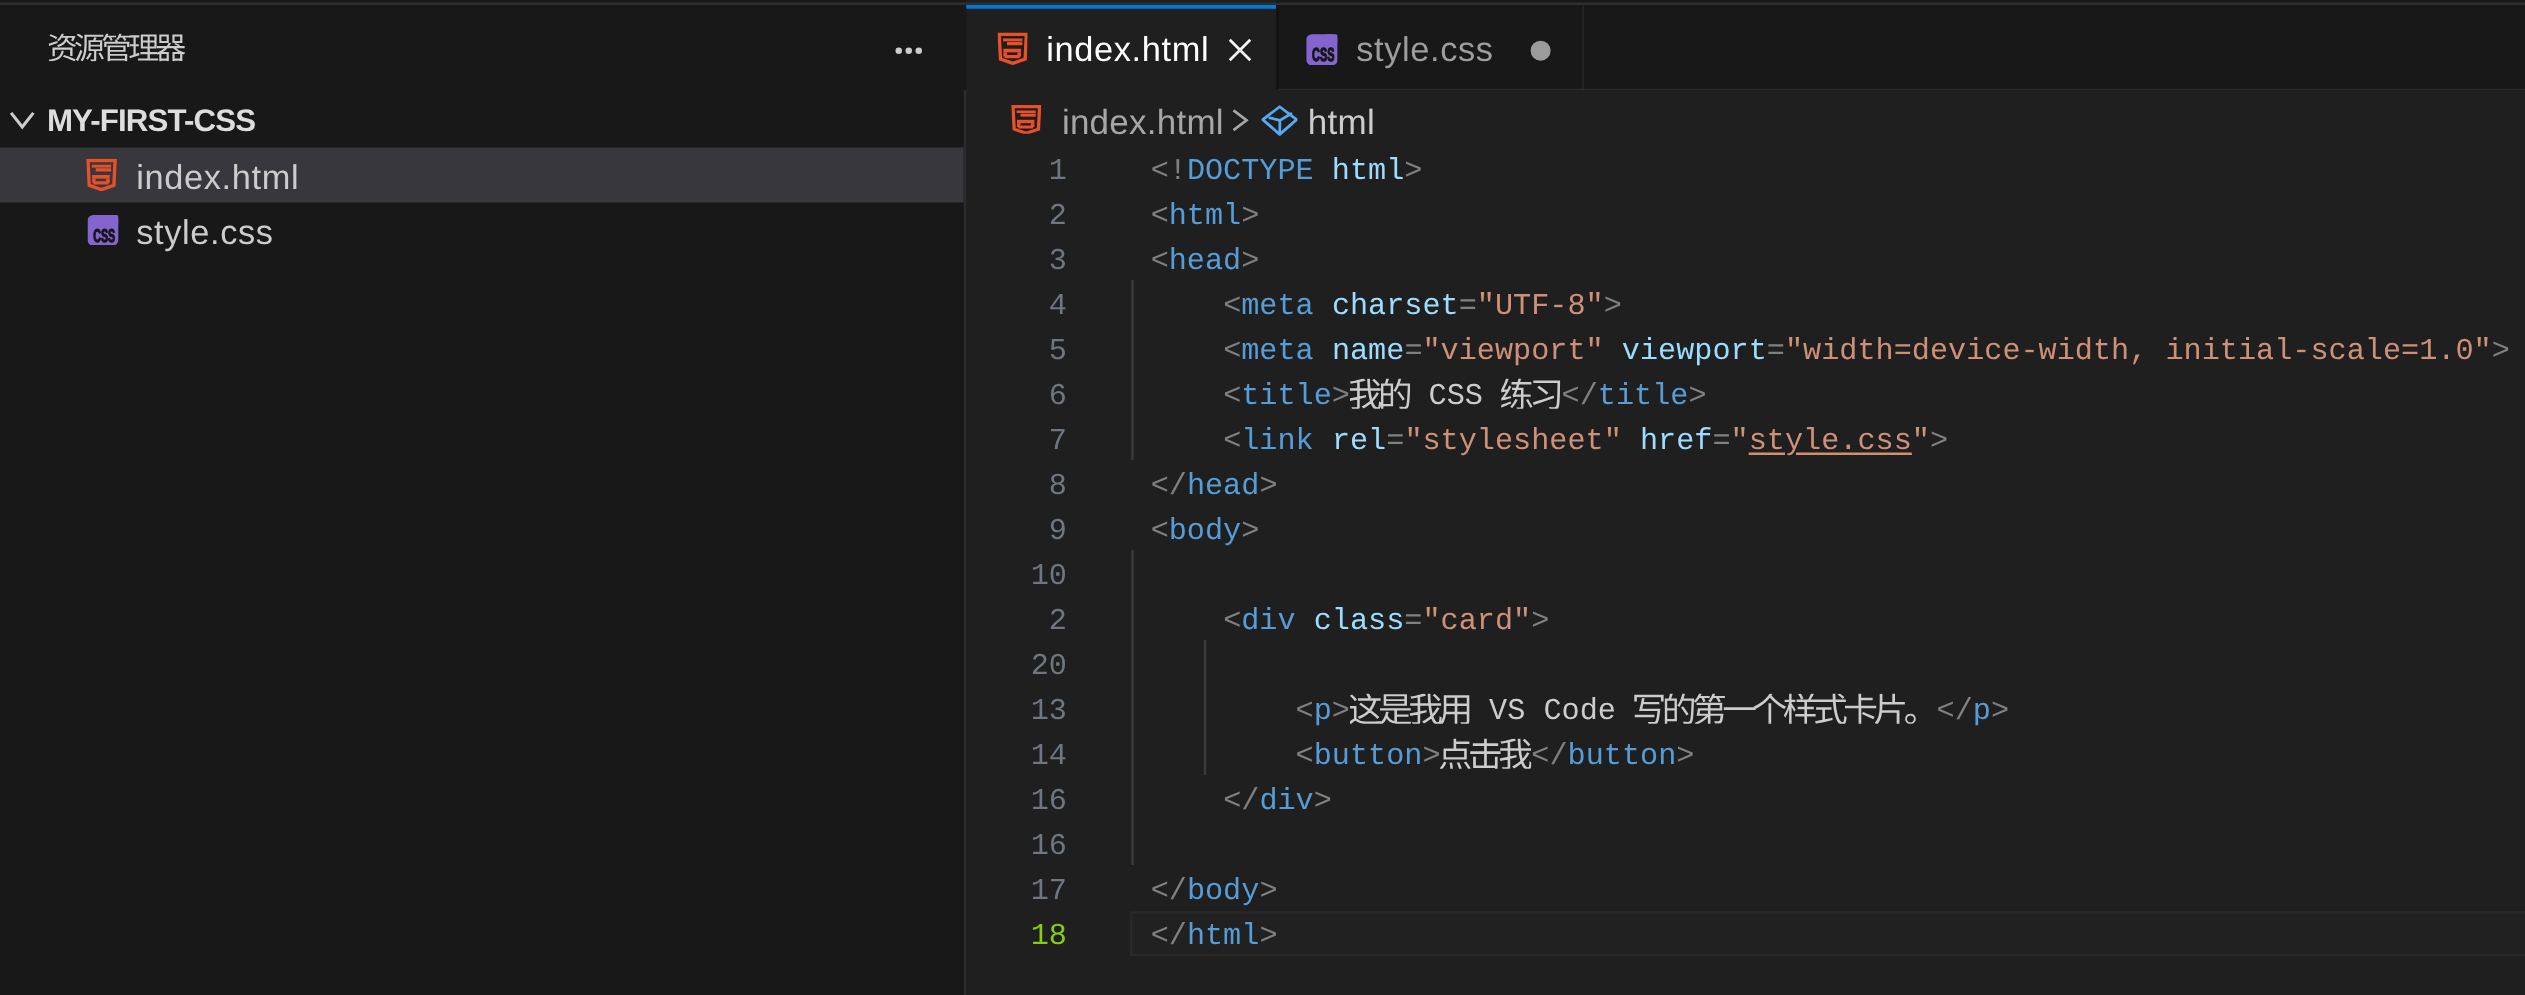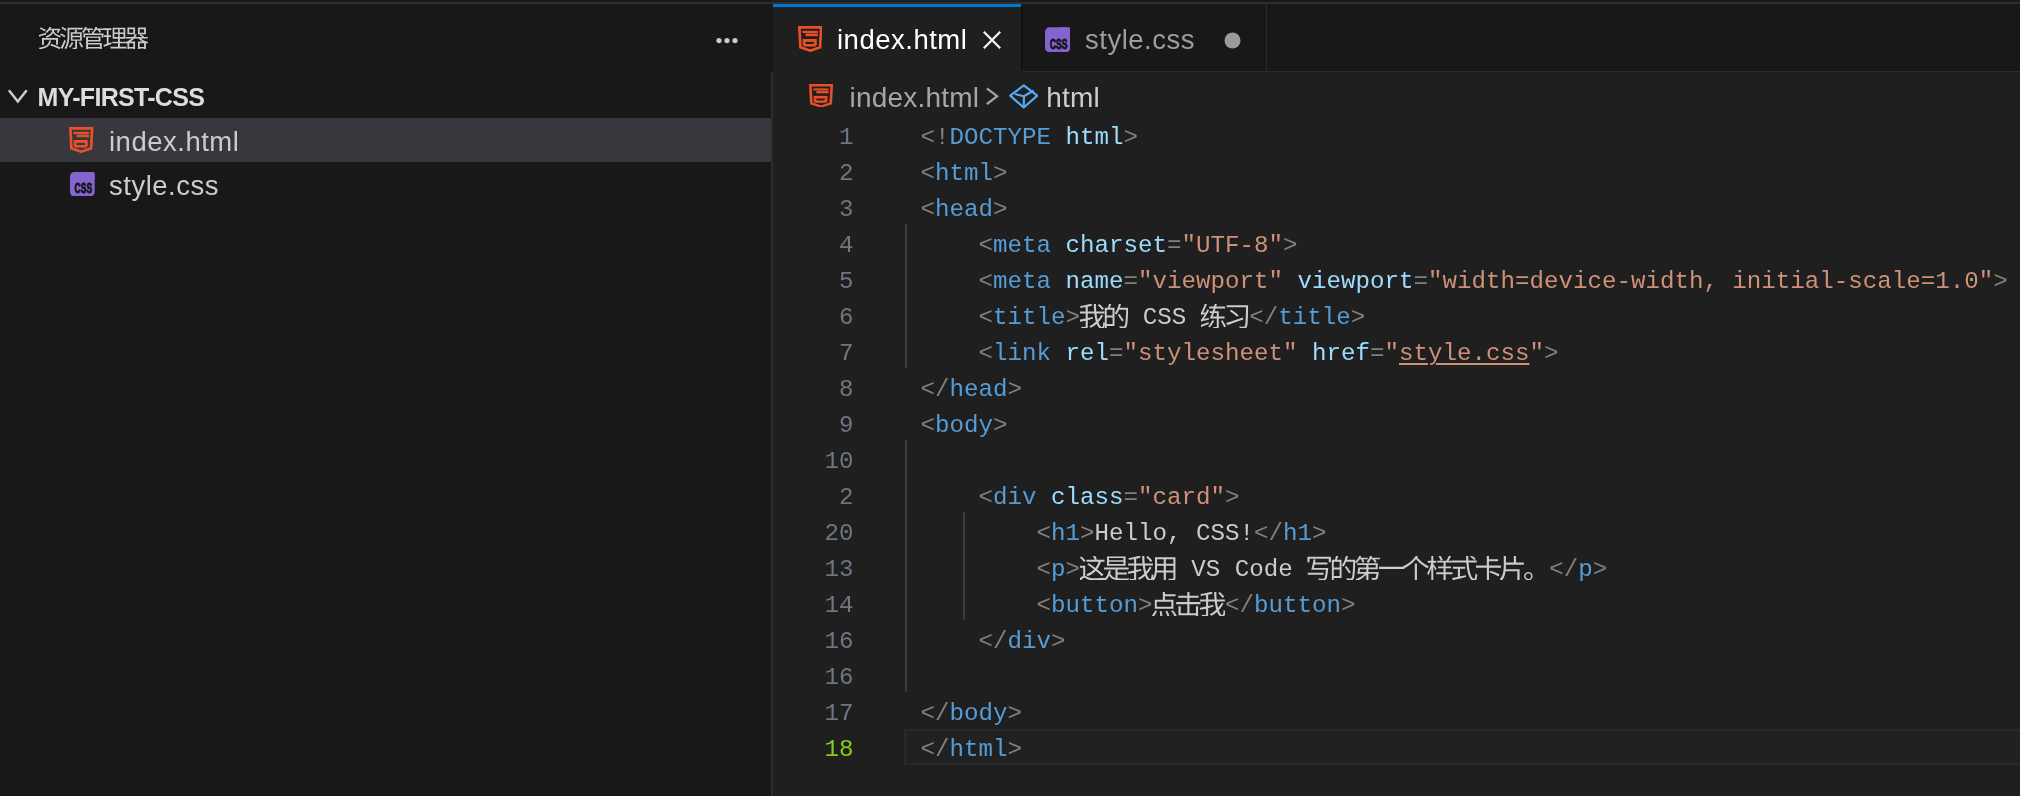--- a/index.html
+++ b/index.html
@@ -142,21 +142,20 @@
         <g transform="scale(1,-1)">
           <path transform="translate(500 390) scale(1.15) translate(-500 -390)" d="M71 182Q69 190 65 202Q61 215 57 228Q52 241 48 250Q64 253 80 271Q96 288 116 315Q127 329 147 360Q168 390 193 433Q219 475 245 524Q271 573 293 623L356 587Q307 487 245 391Q184 295 121 222V220Q121 220 113 216Q106 212 96 207Q86 201 79 195Q71 188 71 182ZM71 182 67 243 102 269 348 316Q347 301 347 283Q347 264 349 253Q264 234 212 222Q160 210 132 203Q104 196 91 191Q78 186 71 182ZM64 423Q62 431 58 443Q54 456 49 470Q44 484 39 493Q52 497 65 513Q77 530 92 556Q99 569 113 598Q127 627 144 666Q162 706 178 752Q195 797 207 843L278 812Q256 751 229 688Q202 625 171 568Q140 511 109 464V462Q109 462 102 458Q95 454 86 448Q78 442 71 435Q64 429 64 423ZM64 423 63 477 98 500 272 517Q269 503 268 486Q266 468 266 457Q207 450 170 445Q133 439 112 436Q91 432 81 429Q71 426 64 423ZM46 57Q101 74 178 103Q255 131 338 160L350 102Q275 70 200 39Q125 9 64 -17ZM410 282V343L453 365H912V297H499Q463 297 440 293Q417 289 410 282ZM359 724H932V654H359ZM410 282Q408 290 404 302Q400 314 395 327Q391 341 386 350Q400 353 413 378Q426 403 442 440Q451 458 466 500Q480 541 498 598Q516 654 533 718Q550 782 562 845L637 832Q616 742 588 650Q560 559 528 476Q496 393 463 325V324Q463 324 455 320Q447 316 437 309Q426 302 418 295Q410 288 410 282ZM776 208 836 235Q859 200 882 158Q906 117 928 79Q950 40 963 11L899 -21Q887 7 866 47Q845 86 822 129Q798 172 776 208ZM632 558H704V8Q704 -23 696 -40Q689 -56 667 -66Q646 -74 611 -76Q575 -78 523 -78Q521 -63 514 -44Q508 -24 500 -9Q539 -10 571 -10Q603 -10 613 -10Q624 -9 628 -5Q632 -1 632 8ZM469 236 539 215Q520 174 494 130Q468 85 439 44Q409 2 378 -30Q369 -20 353 -8Q337 4 325 12Q355 42 382 80Q410 119 433 159Q455 200 469 236ZM376 558H679V489H376Z"></path>
           <path transform="translate(1500 390) scale(1.15) translate(-500 -390)" d="M119 767H840V696H119ZM231 563 282 612Q326 583 377 547Q427 510 473 475Q519 439 549 411L496 354Q468 382 422 419Q377 456 327 494Q276 532 231 563ZM813 767H888Q888 767 888 759Q888 751 888 740Q888 730 888 724Q886 527 883 392Q879 258 874 173Q869 89 859 43Q850 -3 836 -22Q819 -47 800 -57Q780 -67 752 -69Q723 -72 679 -71Q634 -71 590 -68Q589 -52 583 -32Q577 -11 566 4Q618 0 662 -1Q705 -1 725 -1Q739 -2 749 1Q758 5 765 15Q777 29 786 75Q794 120 799 207Q804 294 808 428Q811 561 813 750ZM103 134Q176 157 274 189Q372 221 483 258Q594 296 703 333L717 263Q614 226 508 189Q401 152 304 119Q207 85 130 59Z"></path>
         </g>
       </svg><span class="p">&lt;/</span><span class="t">title</span><span class="p">&gt;</span></div>
     <div class="cl" style="top:336.0px">    <span class="p">&lt;</span><span class="t">link</span> <span class="a">rel</span><span class="p">=</span><span class="s">"stylesheet"</span> <span class="a">href</span><span class="p">=</span><span class="s">"</span><span class="u">style.css</span><span class="s">"</span><span class="p">&gt;</span></div>
     <div class="cl" style="top:372.0px"><span class="p">&lt;/</span><span class="t">head</span><span class="p">&gt;</span></div>
     <div class="cl" style="top:408.0px"><span class="p">&lt;</span><span class="t">body</span><span class="p">&gt;</span></div>
     <div class="cl" style="top:444.0px"></div>
     <div class="cl" style="top:480.0px">    <span class="p">&lt;</span><span class="t">div</span> <span class="a">class</span><span class="p">=</span><span class="s">"card"</span><span class="p">&gt;</span></div>
-    <div class="cl" style="top:516.0px">        <span class="p">&lt;</span><span class="t">h1</span><span class="p">&gt;</span><span class="w">Hello, CSS!</span><span class="p">&lt;/</span><span class="t">h1</span><span class="p">&gt;</span></div>
     <div class="cl" style="top:552.0px">        <span class="p">&lt;</span><span class="t">p</span><span class="p">&gt;</span><svg style="vertical-align:-4.0px;" width="96.80" height="24.20" viewBox="0 -880 4000 1000" fill="#cccccc">
         <g transform="scale(1,-1)">
           <path transform="translate(500 390) scale(1.15) translate(-500 -390)" d="M221 110Q245 110 268 94Q291 78 330 57Q377 31 443 23Q509 16 590 16Q633 16 682 18Q731 19 780 21Q830 23 877 27Q924 31 962 35Q958 25 953 9Q947 -6 944 -22Q940 -37 939 -49Q910 -51 866 -53Q822 -55 772 -56Q722 -58 674 -59Q626 -60 588 -60Q499 -60 433 -50Q366 -41 315 -13Q284 5 260 21Q236 37 220 37Q203 37 182 22Q160 6 137 -18Q113 -43 89 -72L36 1Q85 48 133 79Q182 110 221 110ZM61 757 119 796Q146 775 174 747Q202 719 227 692Q251 665 265 642L203 598Q190 621 166 649Q143 676 115 705Q87 733 61 757ZM251 463V72H179V393H49V463ZM295 684H945V613H295ZM755 669 830 654Q791 510 725 402Q658 294 561 217Q464 140 335 89Q331 98 323 110Q316 123 307 135Q297 148 290 155Q478 221 592 345Q706 470 755 669ZM523 823 595 846Q617 812 638 772Q660 731 670 702L595 675Q587 704 566 747Q545 789 523 823ZM326 512 378 557Q445 512 519 458Q593 404 666 349Q738 293 801 242Q864 190 908 148L850 92Q808 134 747 187Q686 240 615 297Q543 354 468 410Q394 465 326 512Z"></path>
           <path transform="translate(1500 390) scale(1.15) translate(-500 -390)" d="M59 399H943V332H59ZM503 220H878V154H503ZM471 369H546V-10H471ZM274 207Q305 125 359 83Q412 41 489 26Q566 11 664 11Q675 11 704 11Q733 11 770 11Q808 11 846 11Q884 11 916 11Q947 11 963 12Q957 3 951 -10Q946 -23 942 -36Q938 -50 935 -60H875H661Q573 -60 503 -50Q433 -40 378 -14Q323 12 282 60Q242 108 212 184ZM231 299 306 289Q282 164 229 71Q175 -22 92 -81Q87 -74 77 -64Q67 -54 55 -44Q44 -34 35 -29Q115 23 163 106Q212 190 231 299ZM236 607V525H757V607ZM236 742V661H757V742ZM164 799H833V468H164Z"></path>
           <path transform="translate(2500 390) scale(1.15) translate(-500 -390)" d="M704 774 761 814Q790 789 821 759Q852 729 879 699Q906 670 922 646L861 602Q846 626 820 657Q794 687 764 718Q733 749 704 774ZM56 544H946V473H56ZM41 251Q100 262 179 278Q259 294 347 313Q436 331 524 350L530 283Q448 264 364 244Q281 225 204 207Q126 190 63 175ZM270 738H345V17Q345 -20 335 -39Q326 -58 301 -67Q278 -76 237 -78Q195 -81 133 -81Q131 -70 127 -57Q123 -43 117 -29Q111 -15 106 -5Q154 -6 194 -7Q234 -7 247 -6Q260 -5 265 0Q270 4 270 17ZM460 828 513 765Q455 745 383 728Q310 712 234 698Q157 684 85 674Q82 687 76 706Q69 724 62 737Q132 748 206 762Q280 777 346 794Q412 811 460 828ZM560 832H639Q638 695 649 569Q659 444 679 339Q699 233 726 156Q754 78 787 35Q820 -7 856 -7Q877 -7 887 35Q898 76 902 173Q914 161 932 149Q950 138 965 132Q959 49 946 2Q933 -45 910 -64Q887 -83 849 -83Q801 -83 760 -49Q720 -15 688 48Q657 110 633 195Q610 280 594 383Q578 485 570 599Q562 713 560 832ZM832 427 898 399Q850 307 780 225Q711 142 627 74Q544 6 451 -42Q442 -29 428 -12Q413 5 399 17Q489 60 571 124Q653 187 720 265Q787 343 832 427Z"></path>
           <path transform="translate(3500 390) scale(1.15) translate(-500 -390)" d="M196 770H843V698H196ZM196 537H841V466H196ZM190 298H843V227H190ZM153 770H227V407Q227 350 222 285Q217 220 204 153Q190 87 163 26Q135 -35 90 -85Q85 -77 74 -68Q63 -58 52 -49Q41 -40 32 -36Q74 11 98 66Q122 121 134 179Q146 238 150 296Q153 354 153 407ZM813 770H887V22Q887 -14 877 -33Q866 -52 841 -62Q816 -71 771 -73Q726 -75 655 -74Q652 -60 645 -39Q637 -17 629 -2Q664 -3 697 -3Q729 -4 753 -3Q777 -3 786 -3Q801 -2 807 3Q813 8 813 22ZM467 743H543V-71H467Z"></path>
         </g>
       </svg><span class="w"> VS Code </span><svg style="vertical-align:-4.0px;" width="242.00" height="24.20" viewBox="0 -880 10000 1000" fill="#cccccc">
         <g transform="scale(1,-1)">
           <path transform="translate(500 390) scale(1.15) translate(-500 -390)" d="M78 786H922V590H845V716H153V590H78ZM317 580H799V514H317ZM276 387H774V319H276ZM91 211H658V142H91ZM751 387H826Q826 387 826 380Q825 374 825 366Q825 357 823 352Q811 228 799 149Q787 70 772 27Q758 -16 738 -35Q721 -52 701 -59Q682 -65 654 -67Q629 -69 585 -68Q540 -67 491 -64Q490 -48 483 -28Q477 -8 466 7Q518 3 564 1Q609 0 629 0Q646 0 657 2Q667 4 675 11Q691 24 704 65Q717 106 729 181Q740 257 750 375ZM300 696 375 688Q363 629 349 561Q334 492 319 429Q305 365 293 319H215Q229 368 244 433Q260 498 274 568Q289 637 300 696Z"></path>

